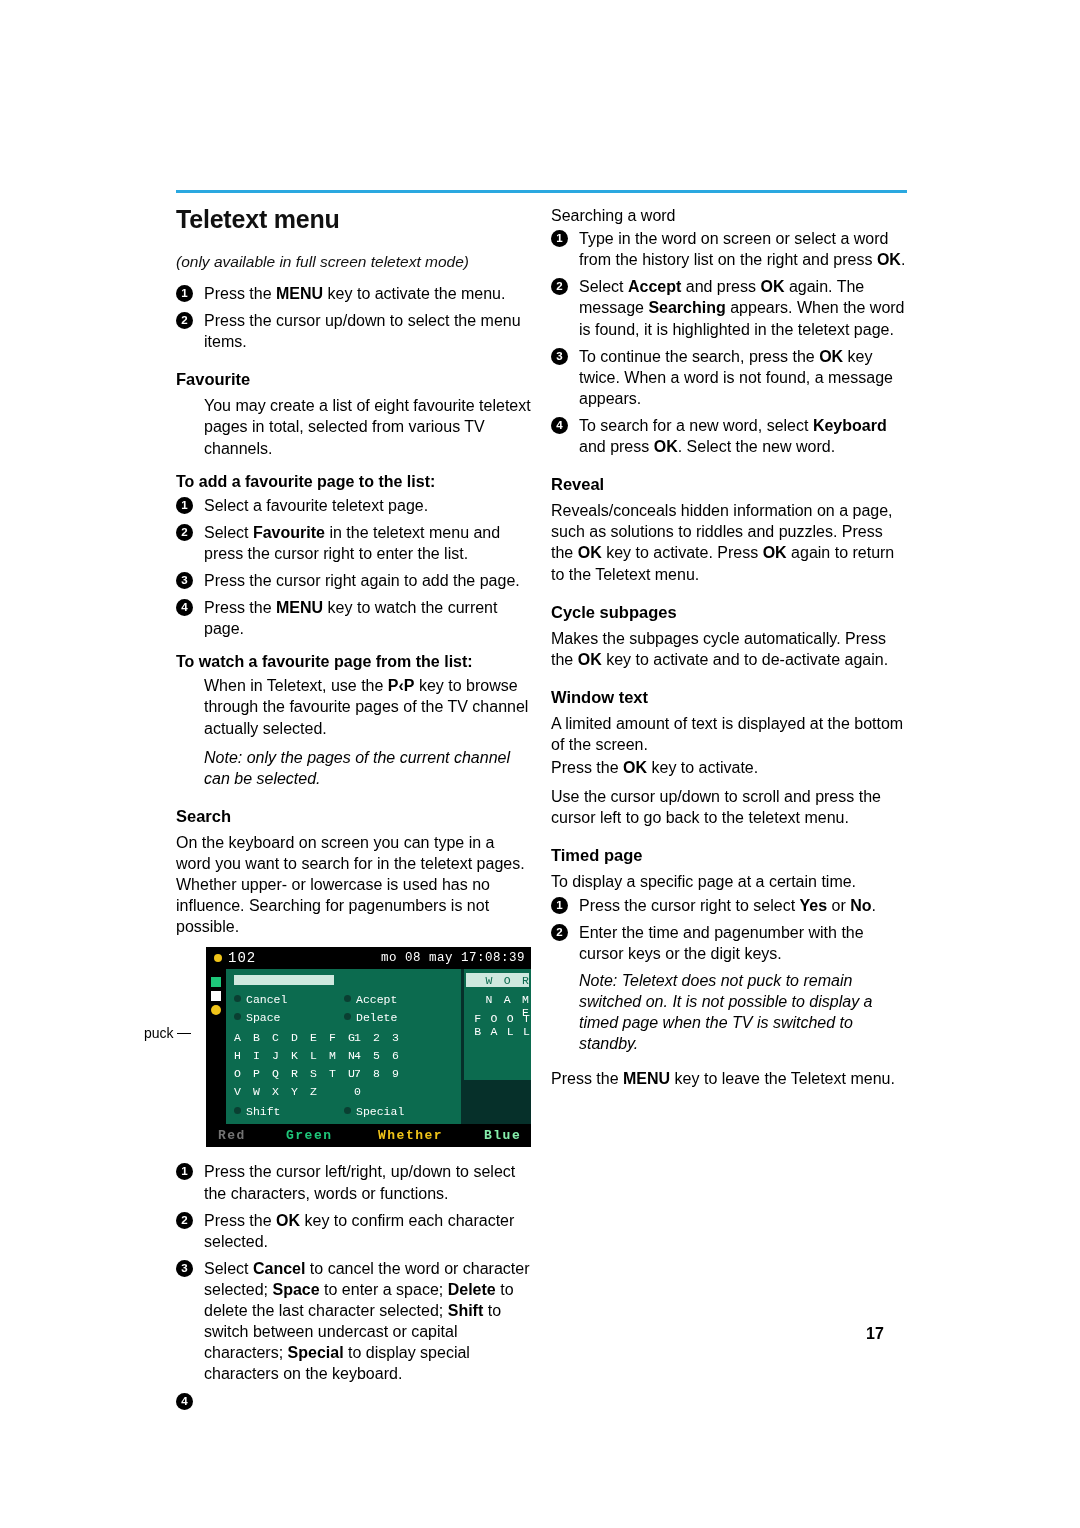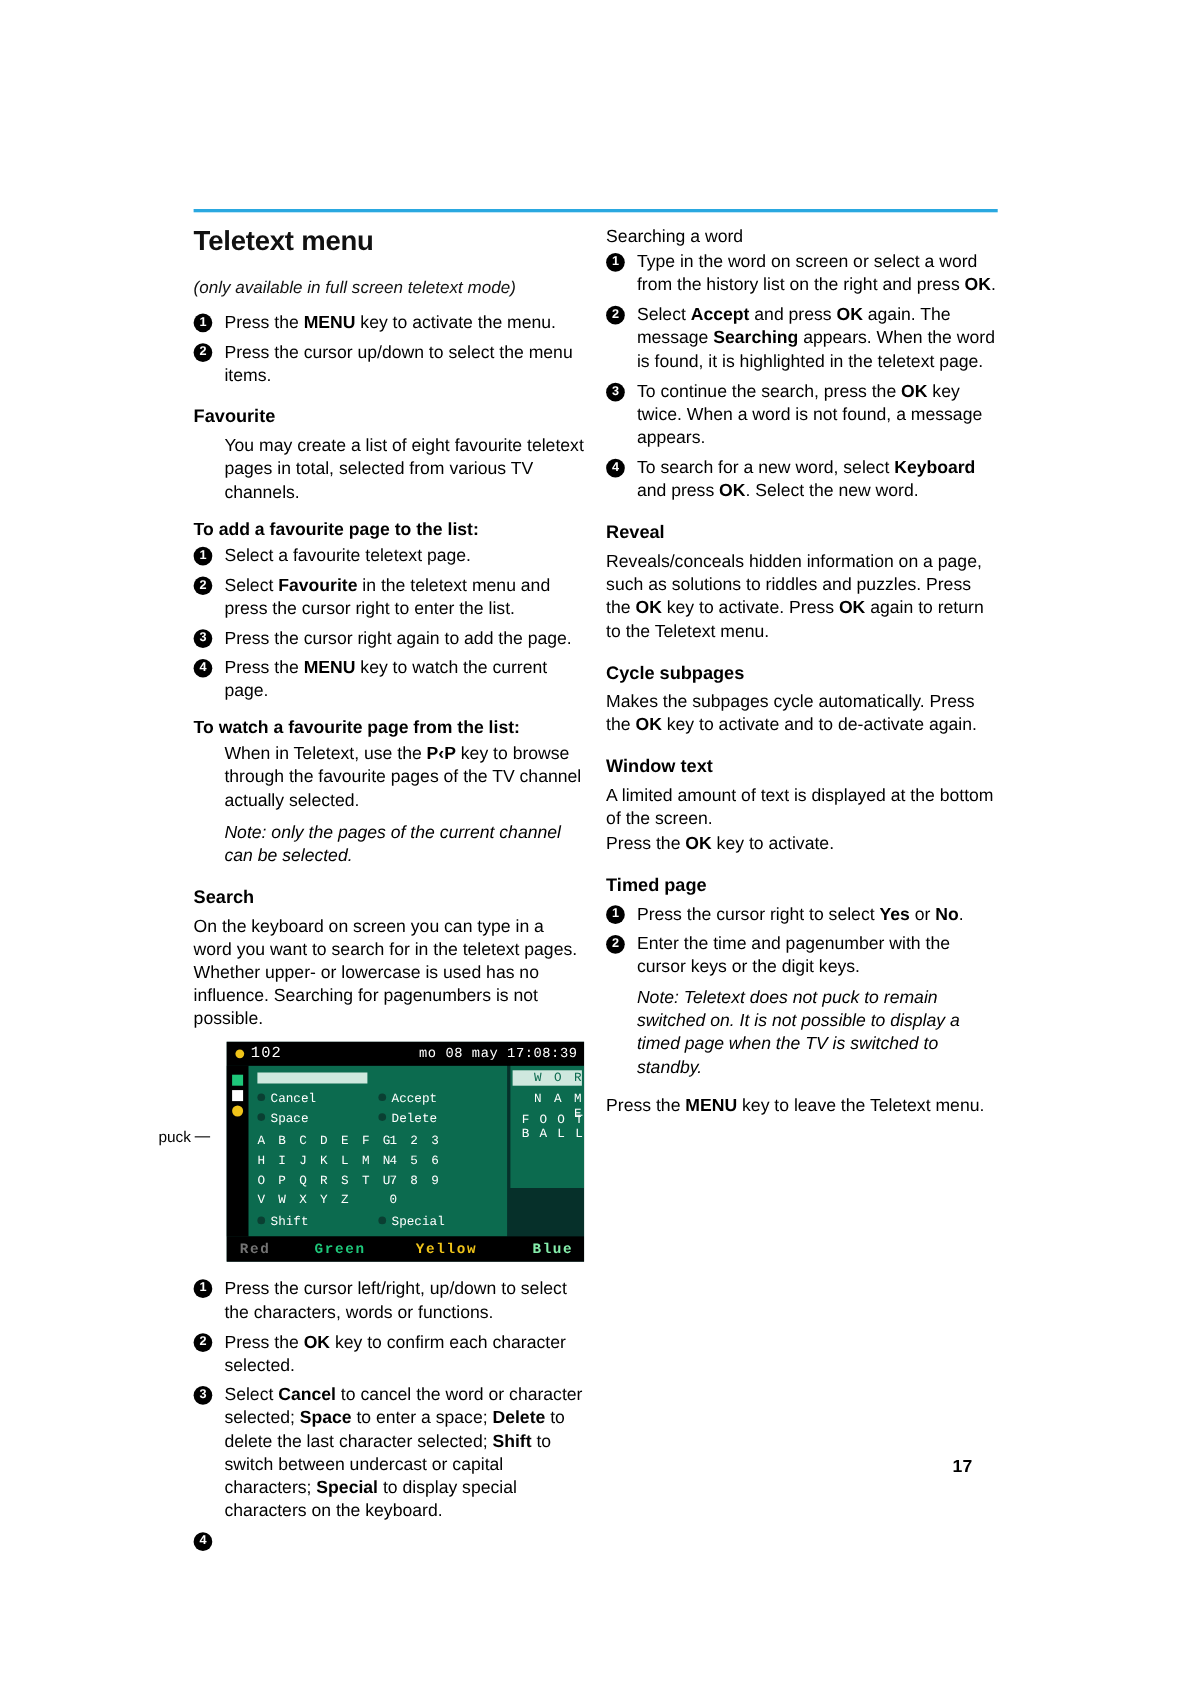--- a/index.html
+++ b/index.html
@@ -179,21 +179,21 @@
           <div class="rightpanel">
             <div class="hl" style="top:4px;"></div>
             <div class="rl" style="top:5px;color:#0c6b4f;">W O R D</div>
             <div class="rl" style="top:24px;">N A M E</div>
             <div class="rl" style="top:43px;letter-spacing:1.2px;">F O O T B A L L</div>
           </div>
         </div>
         <div class="tv-bot">
           <span class="c-red">Red</span>
           <span class="c-green">Green</span>
-          <span class="c-yellow">Yellow</span>
+          <span class="c-yellow">Whether</span>
           <span class="c-blue">Blue</span>
         </div>
       </div>
     </div>
 
     <ol class="steps">
       <li>
         <span class="num">1</span>
         <span>Press the cursor left/right, up/down to select the characters, words or functions.</span>
       </li>
@@ -235,22 +235,24 @@
 
     <h2 class="sec">Reveal</h2>
     <p>Reveals/conceals hidden information on a page, such as solutions to riddles and puzzles. Press the <b>OK</b> key to activate. Press <b>OK</b> again to return to the Teletext menu.</p>
 
     <h2 class="sec">Cycle subpages</h2>
     <p>Makes the subpages cycle automatically. Press the <b>OK</b> key to activate and to de-activate again.</p>
 
     <h2 class="sec">Window text</h2>
     <p class="tight">A limited amount of text is displayed at the bottom of the screen.</p>
     <p>Press the <b>OK</b> key to activate.</p>
+    <p>Use the cursor up/down to scroll and press the cursor left to go back to the teletext menu.</p>
 
     <h2 class="sec">Timed page</h2>
+    <p class="tight">To display a specific page at a certain time.</p>
     <ol class="steps">
       <li>
         <span class="num">1</span>
         <span>Press the cursor right to select <b>Yes</b> or <b>No</b>.</span>
       </li>
       <li>
         <span class="num">2</span>
         <span>Enter the time and pagenumber with the cursor keys or the digit keys.</span>
       </li>
     </ol>

